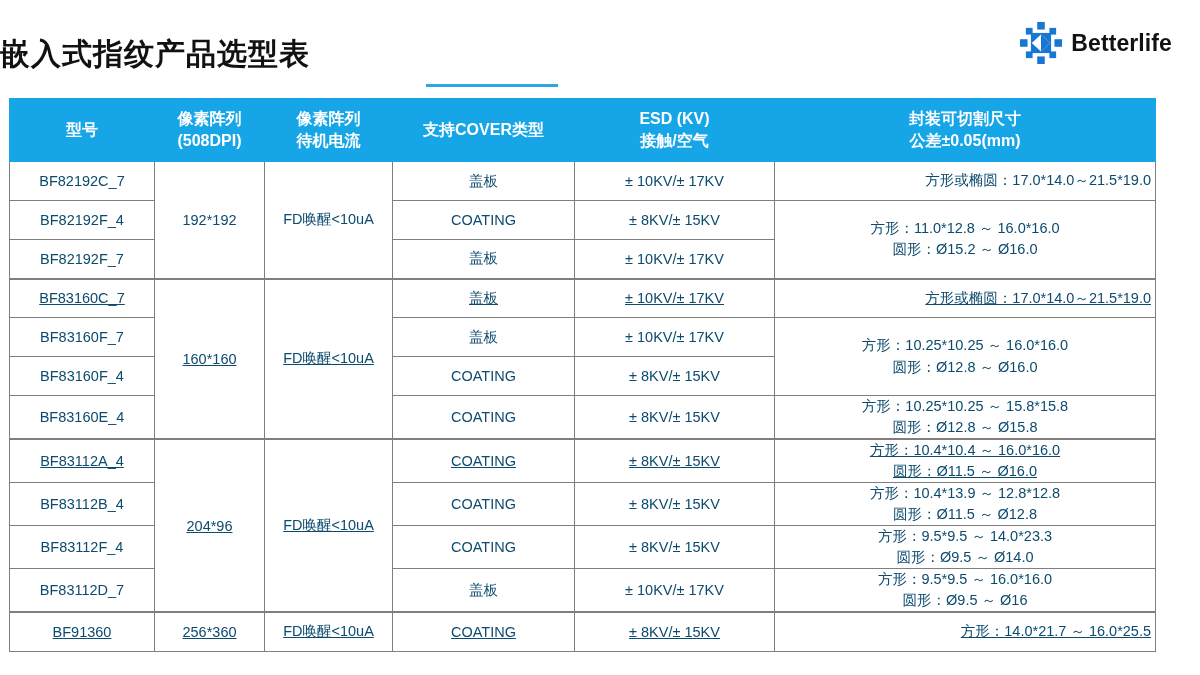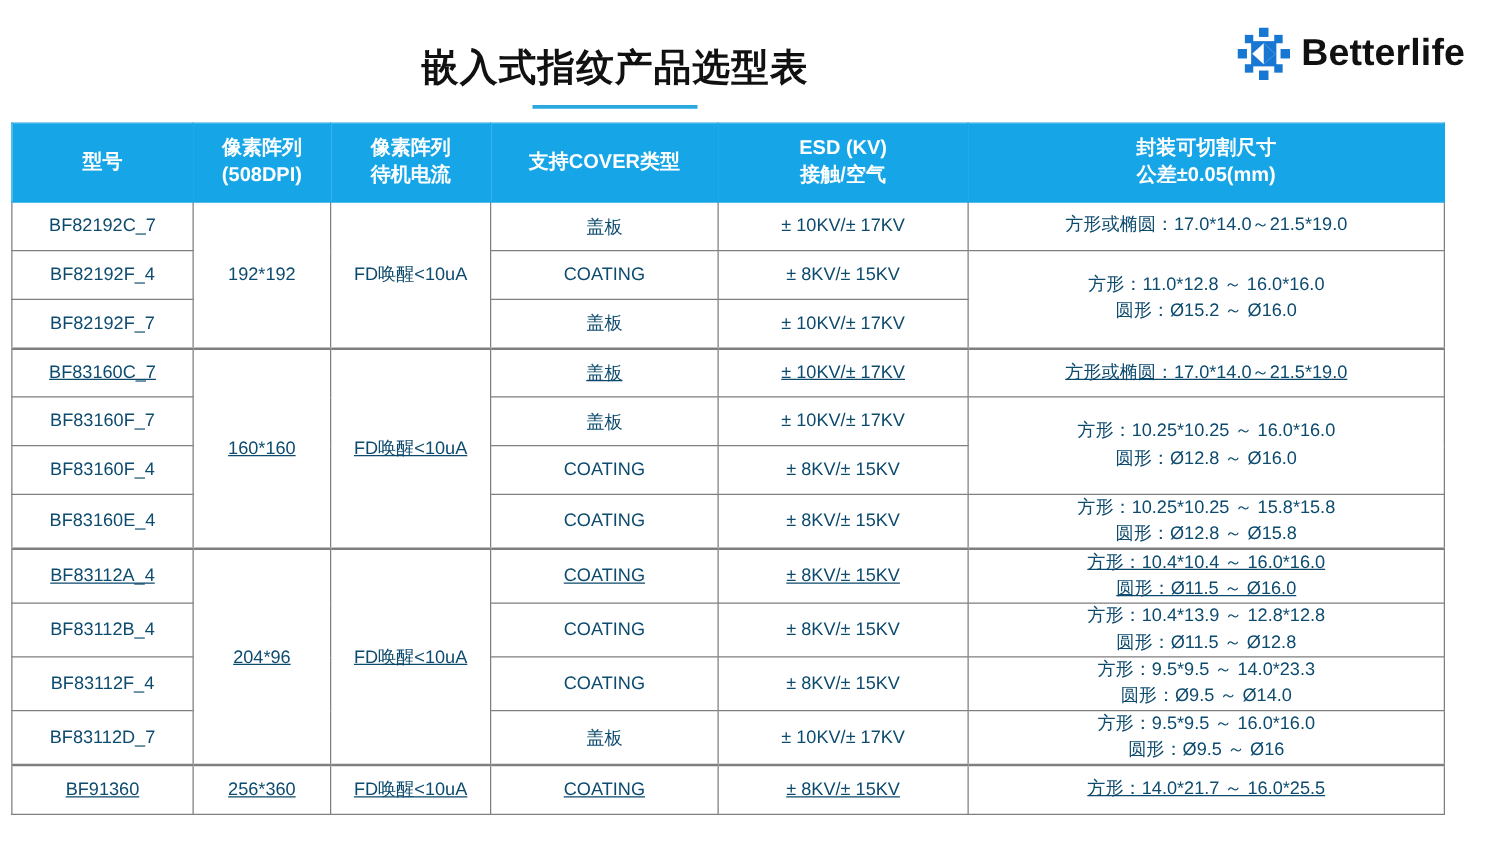--- a/index.html
+++ b/index.html
@@ -28,33 +28,32 @@
     display: flex;
     align-items: center;
     gap: 9px;
   }
   .brand-mark {
     width: 42px;
     height: 42px;
     display: block;
   }
   .brand-name {
-    font-size: 30px;
+    font-size: 23px;
     font-weight: bold;
     color: #111111;
     letter-spacing: 0.1px;
   }
 
   
   .title-wrap {
     position: absolute;
     top: 34px;
     left: 0;
     width: 984px;
-    text-align: center;
   }
   .title {
     font-size: 30px;
     font-weight: bold;
     color: #111111;
     letter-spacing: 1px;
     display: inline-block;
     padding-bottom: 9px;
   }
   .title-rule {
@@ -101,20 +100,21 @@
     font-size: 15px;
   }
   td.pkg {
     text-align: left;
     padding-left: 14px;
     line-height: 1.45;
     font-size: 14.5px;
   }
   td.pkg.center-1line {
     line-height: 1.45;
+    text-align: right;
   }
   .sep-strong {
     border-top: 2px solid #7f7f7f !important;
     text-decoration: underline;
   }
   .col-model   { width: 145px; }
   .col-pixel   { width: 110px; }
   .col-wake    { width: 128px; }
   .col-cover   { width: 182px; }
   .col-esd     { width: 200px; }

